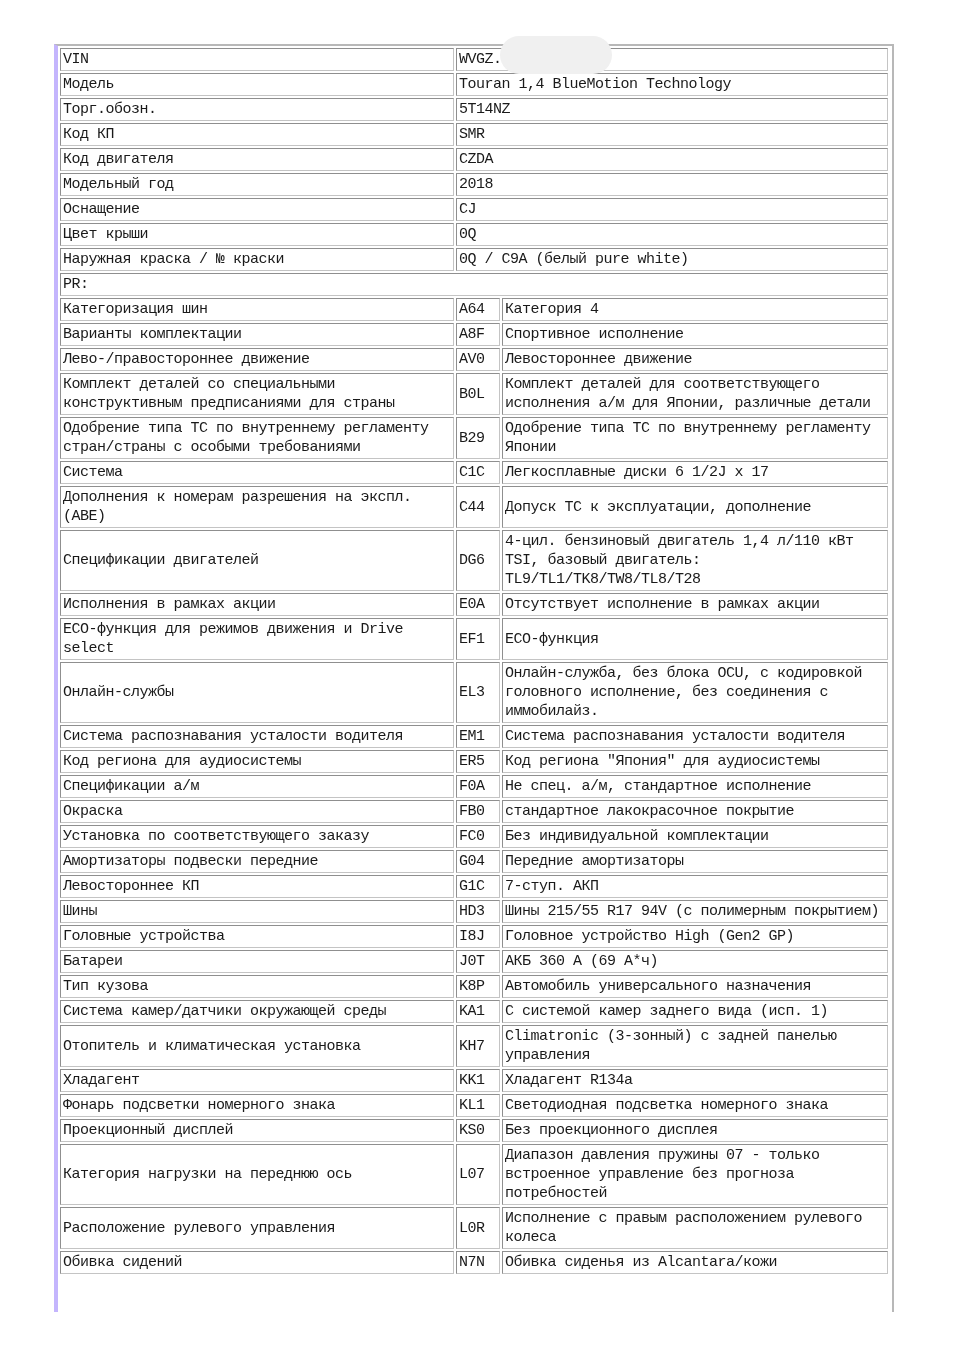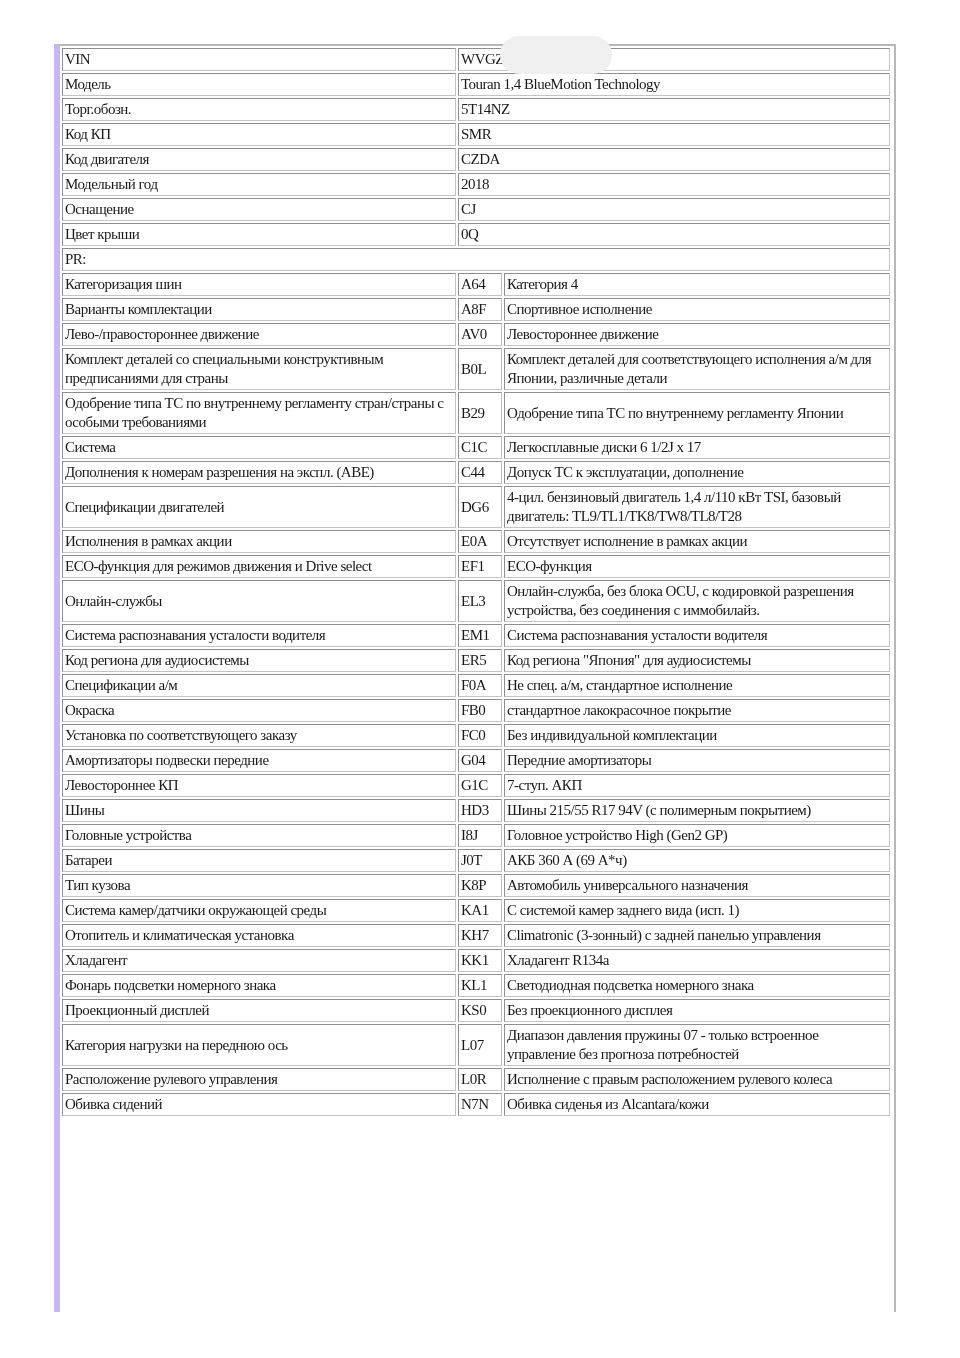--- a/index.html
+++ b/index.html
@@ -1,19 +1,19 @@
 <!DOCTYPE html>
 <html><head>
 <meta charset="utf-8">
 <style>
   html, body { margin: 0; padding: 0; background: #ffffff; }
   body { width: 960px; height: 1358px; position: relative; overflow: hidden;
          font-family: "Liberation Serif", "DejaVu Serif", serif; color: #1a1a1a; }
   .sheet { position: absolute; left: 54px; top: 44px; width: 834px; bottom: 46px;
-           border-left: 6px solid #c4b5fd; border-right: 2px solid #b8b8b8; border-top: 2px solid #b8b8b8; }
+           border-left: 4px solid #c4b5fd; border-right: 2px solid #b8b8b8; border-top: 2px solid #b8b8b8; font-family: Liberation Mono, monospace; }
   table.main { border-collapse: separate; border-spacing: 2px; width: 832px; margin: 0;
                font-size: 15px; letter-spacing: -0.5px; }
   table.main td { border: 1.5px solid #8f8f8f; border-right-color: #c4c4c4; border-bottom-color: #c4c4c4;
                   padding: 1px 2px 1px 2px; vertical-align: middle; line-height: 19px; }
   td.label { width: 388px; }
   td.code { width: 38px; margin-left: 40px; }
   .vin-mask { position: absolute; left: 500px; top: 36px; width: 112px; height: 38px;
               background: #f0f0f0; border-radius: 20px; }
 </style>
 </head>
@@ -48,20 +48,24 @@
         </tr>
         <tr>
           <td class="label">Оснащение</td>
           <td colspan="2">CJ</td>
         </tr>
         <tr>
           <td class="label">Цвет крыши</td>
           <td colspan="2">0Q</td>
         </tr>
         <tr>
+          <td class="label">Наружная краска / № краски</td>
+          <td colspan="2">0Q / C9A (белый pure white)</td>
+        </tr>
+        <tr>
           <td colspan="3">PR:</td>
         </tr>
         <tr>
           <td class="label">Категоризация шин</td>
           <td class="code">A64</td>
           <td>Категория 4</td>
         </tr>
         <tr>
           <td class="label">Варианты комплектации</td>
           <td class="code">A8F</td>
@@ -103,21 +107,21 @@
           <td>Отсутствует исполнение в рамках акции</td>
         </tr>
         <tr>
           <td class="label">ECO-функция для режимов движения и Drive select</td>
           <td class="code">EF1</td>
           <td>ECO-функция</td>
         </tr>
         <tr>
           <td class="label">Онлайн-службы</td>
           <td class="code">EL3</td>
-          <td>Онлайн-служба, без блока OCU, с кодировкой разрешения устройства, без соединения с иммобилайз.</td>
+          <td>Онлайн-служба, без блока OCU, с кодировкой головного исполнение, без соединения с иммобилайз.</td>
         </tr>
         <tr>
           <td class="label">Система распознавания усталости водителя</td>
           <td class="code">EM1</td>
           <td>Система распознавания усталости водителя</td>
         </tr>
         <tr>
           <td class="label">Код региона для аудиосистемы</td>
           <td class="code">ER5</td>
           <td>Код региона "Япония" для аудиосистемы</td>

